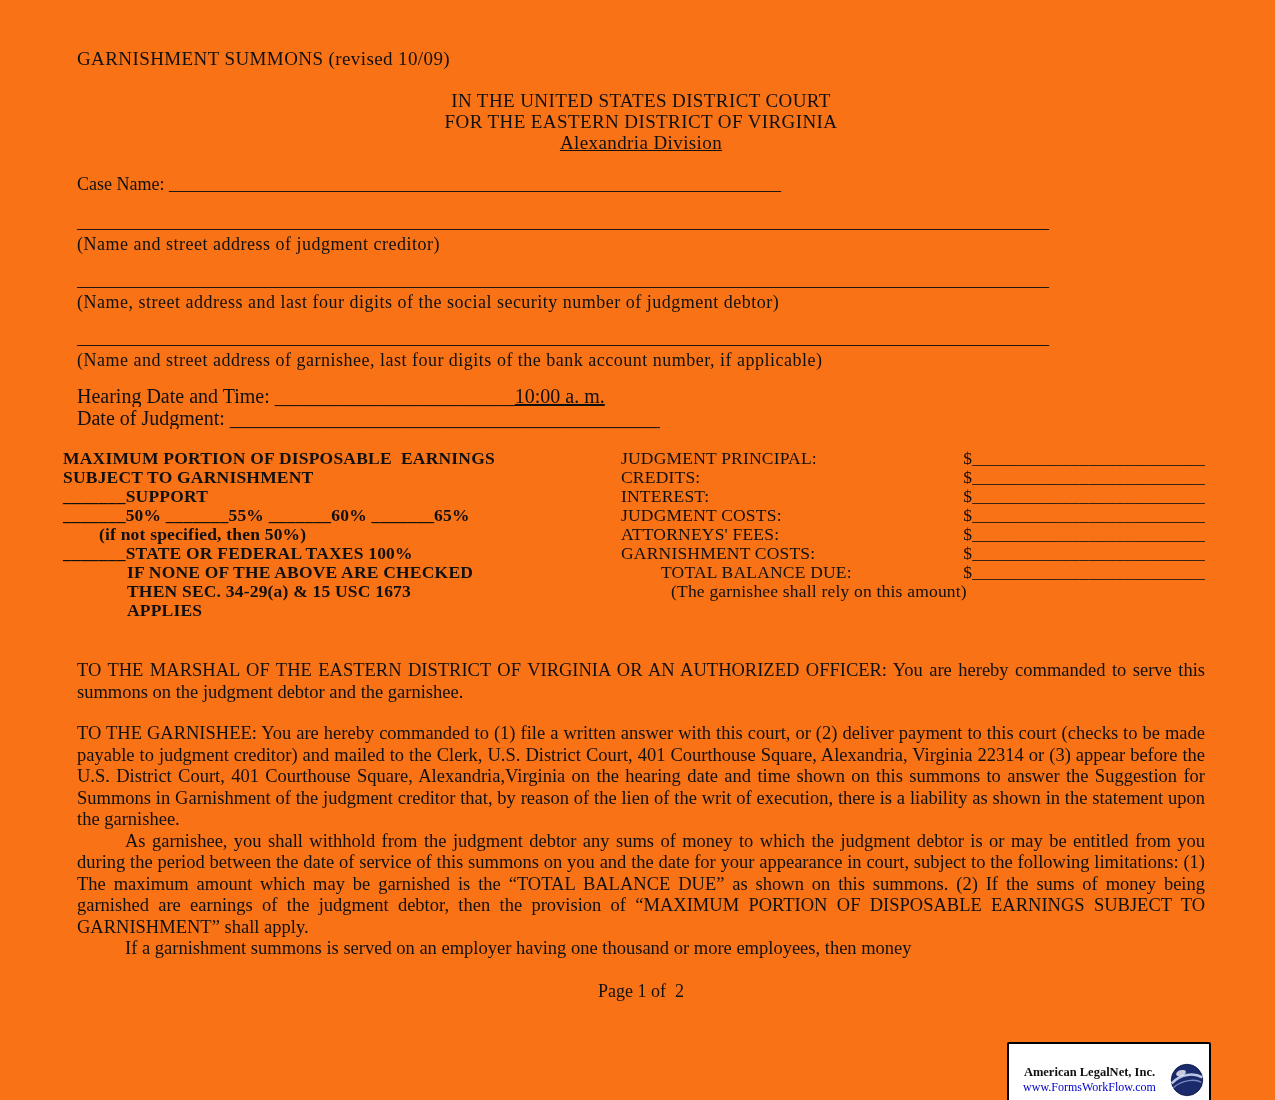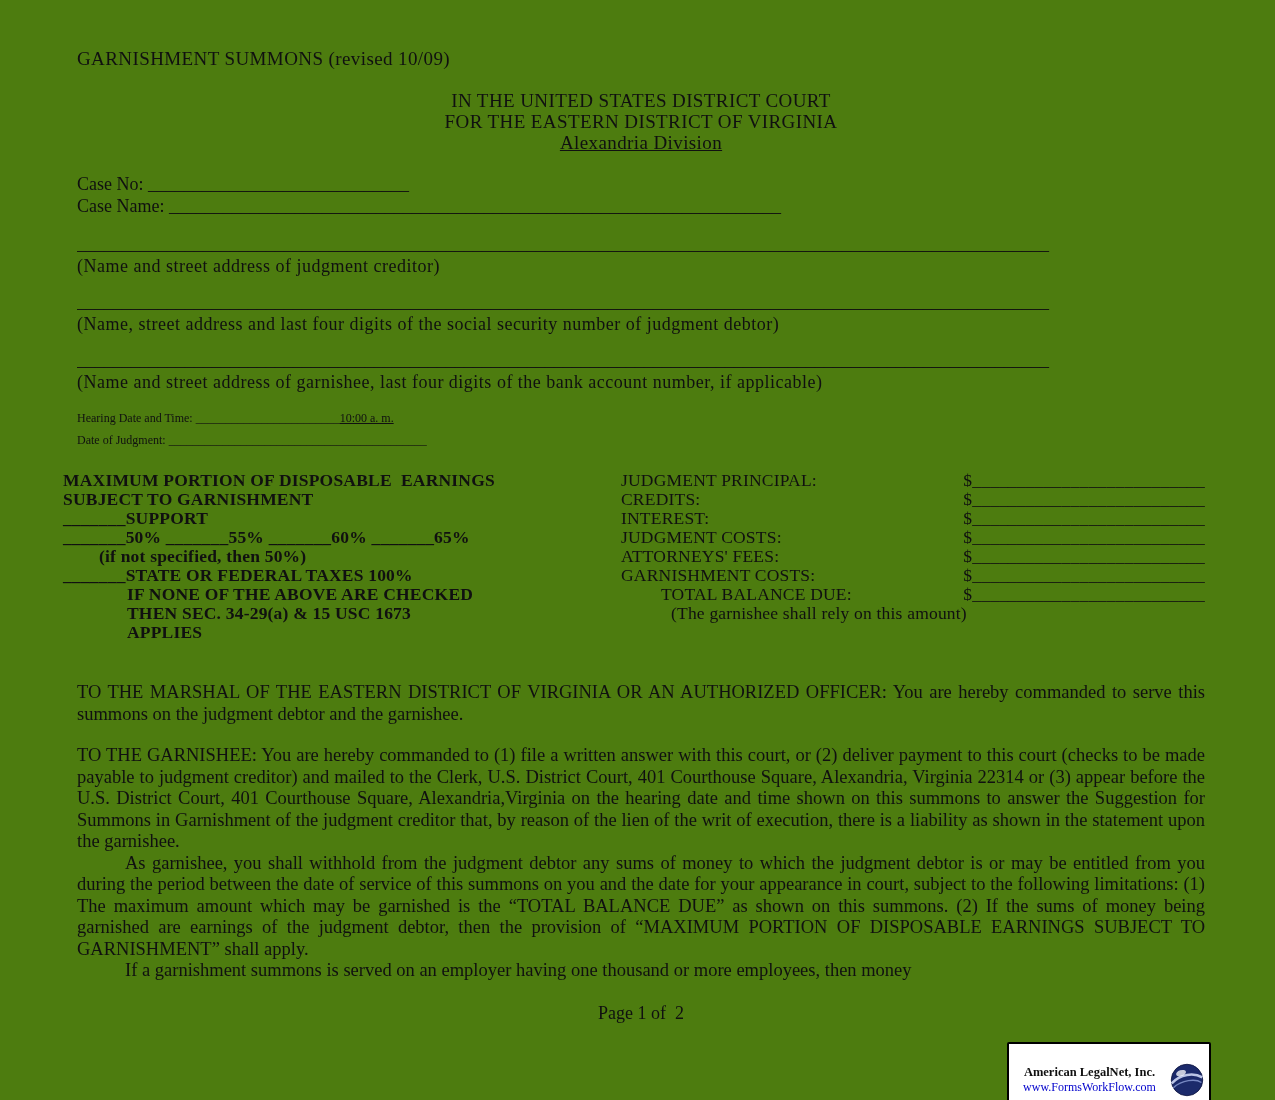--- a/index.html
+++ b/index.html
@@ -8,32 +8,32 @@
     width: 1275px; height: 1100px;
     background: #ffffff;
     color: #101010;
     font-family: "Liberation Serif", "DejaVu Serif", serif;
   }
   .page {
     position: relative;
     width: 1275px; height: 1100px;
     overflow: hidden;
     padding: 48px 70px 0 77px;
-    background: #4d7c0f;
+    background: #f97316;
   }
   .doc-title { font-size: 19px; line-height: 22px; letter-spacing: .4px; }
   .court { margin-top: 20px; text-align: center; font-size: 19px; line-height: 21px; letter-spacing: .4px; }
   .u { text-decoration: underline; }
   .case-block { margin-top: 20px; font-size: 18px; line-height: 22px; }
   .row { white-space: nowrap; overflow: hidden; }
   .party { margin-top: 14px; font-size: 18px; line-height: 22px; }
   .party.first { margin-top: 16px; }
   .blank { display: block; white-space: nowrap; overflow: hidden; line-height: 22px; }
   .caption { line-height: 22px; letter-spacing: .5px; }
-  .fields { margin-top: 14px; font-size: 12px; line-height: 22px; }
+  .fields { margin-top: 14px; font-size: 20px; line-height: 22px; }
   .cols {
     display: flex; margin-left: -14px; margin-top: 20px;
     font-size: 17.5px; line-height: 19px; letter-spacing: .2px;
   }
   .col-left { width: 558px; flex: none; font-weight: bold; }
   .col-right { flex: 1; min-width: 0; }
   .cline { white-space: pre-wrap; }
   .ind-a { padding-left: 36px; }
   .ind-b { padding-left: 64px; }
   .arow { display: flex; justify-content: space-between; white-space: nowrap; overflow: hidden; }
@@ -62,23 +62,20 @@
 
   <div class="doc-title">GARNISHMENT SUMMONS (revised 10/09)</div>
 
   <div class="court">
     <div>IN THE UNITED STATES DISTRICT COURT</div>
     <div>FOR THE EASTERN DISTRICT OF VIRGINIA</div>
     <div><span class="u">Alexandria Division</span></div>
   </div>
 
   <div class="case-block">
-    <div class="row">
-      <span>Case No: </span><span>_____________________________</span>
-    </div>
     <div class="row">
       <span>Case Name: </span><span>____________________________________________________________________</span>
     </div>
   </div>
 
   <div class="party first">
     <span class="blank">____________________________________________________________________________________________________________</span>
     <div class="caption">(Name and street address of judgment creditor)</div>
   </div>
 

